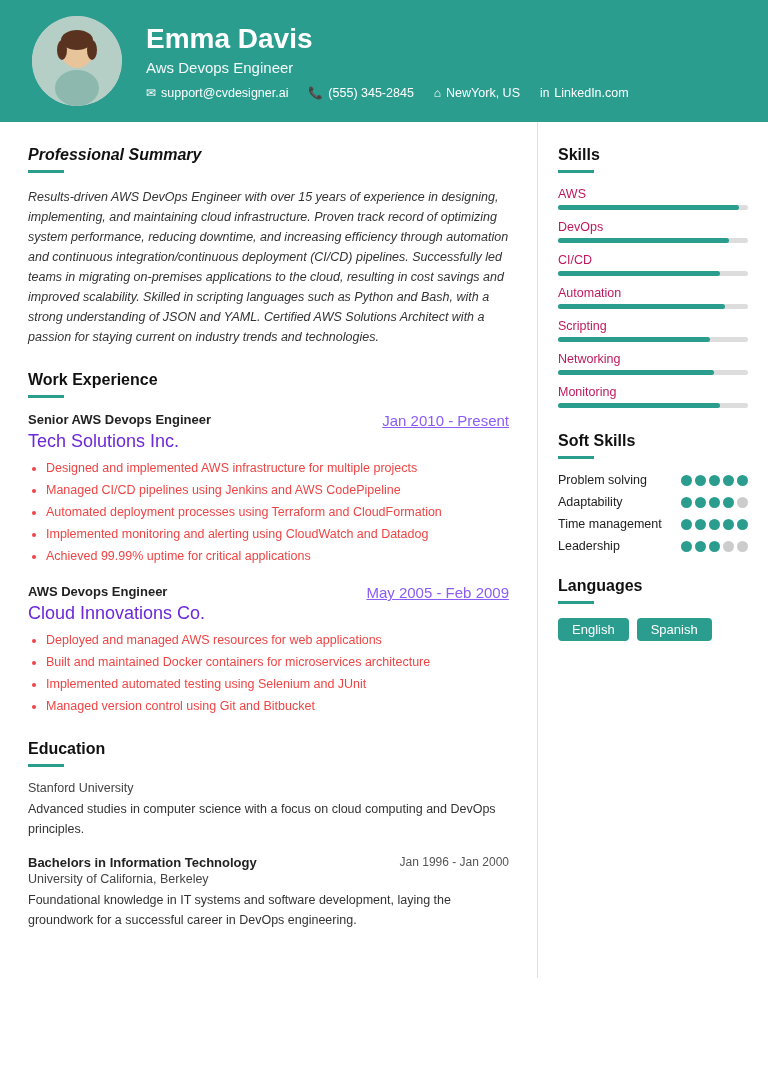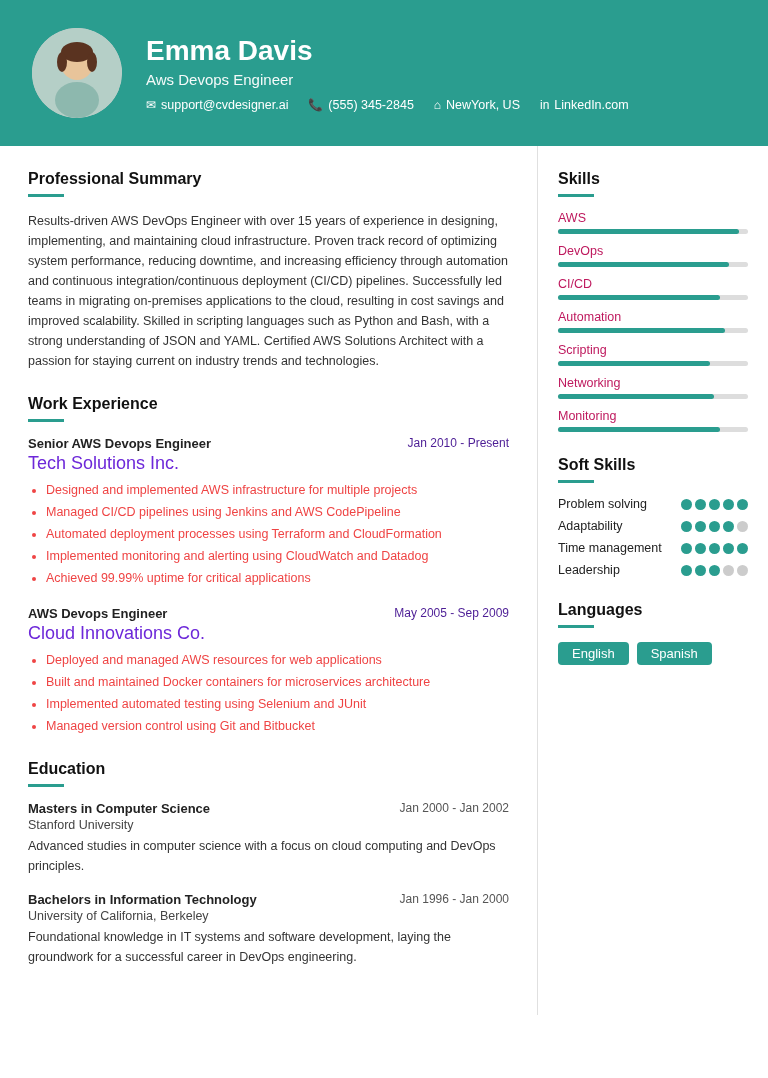--- a/index.html
+++ b/index.html
@@ -2,21 +2,21 @@
 <html><head>
   <meta charset="utf-8">
   <style>
     * { box-sizing: border-box; margin: 0; padding: 0; }
     body { font-family: Arial, sans-serif; font-size: 13px; color: #222; background: #fff; width: 768px; }
 
     
     .header {
       background-color: #2a9d8f;
       color: #fff;
-      padding: 28px 32px;
+      padding: 16px 32px;
       display: flex;
       align-items: center;
       gap: 24px;
     }
     .avatar {
       width: 90px;
       height: 90px;
       border-radius: 50%;
       overflow: hidden;
       flex-shrink: 0;
@@ -48,29 +48,29 @@
       margin-bottom: 6px;
     }
     .section-divider {
       height: 3px;
       background: #2a9d8f;
       width: 36px;
       margin-bottom: 14px;
     }
 
     
-    .summary-section { margin-bottom: 24px; }
+    .summary-section { margin-bottom: 24px; font-style: italic; }
     .summary-text { font-size: 12.5px; line-height: 1.6; color: #333; }
 
     
     .work-section { margin-bottom: 24px; }
     .job-block { margin-bottom: 18px; }
     .job-header { display: flex; justify-content: space-between; align-items: flex-start; margin-bottom: 2px; }
     .job-title { font-weight: bold; font-size: 13px; }
-    .job-dates { font-size: 12px; color: #4c1d95; white-space: nowrap; }
+    .job-dates { font-size: 15px; color: #8b5cf6; white-space: nowrap; text-decoration: underline; }
     .job-company { font-size: 18px; color: #6d28d9; margin-bottom: 6px; }
     .job-bullets { padding-left: 18px; }
     .job-bullets li { font-size: 12.5px; line-height: 1.6; color: #ef4444; margin-bottom: 2px; }
 
     
     .edu-section { margin-bottom: 24px; }
     .edu-block { margin-bottom: 16px; }
     .edu-header { display: flex; justify-content: space-between; align-items: flex-start; margin-bottom: 2px; }
     .edu-degree { font-weight: bold; font-size: 13px; }
     .edu-dates { font-size: 12px; color: #555; white-space: nowrap; }
@@ -170,42 +170,38 @@
       <li>Designed and implemented AWS infrastructure for multiple projects</li>
               <li>Managed CI/CD pipelines using Jenkins and AWS CodePipeline</li>
               <li>Automated deployment processes using Terraform and CloudFormation</li>
               <li>Implemented monitoring and alerting using CloudWatch and Datadog</li>
               <li>Achieved 99.99% uptime for critical applications</li>
     </ul>
   </div>
           <div class="job-block">
     <div class="job-header">
       <span class="job-title">AWS Devops Engineer</span>
-      <span class="job-dates">May 2005 - Sep 2009</span>
+      <span class="job-dates">May 2005 - Feb 2009</span>
     </div>
     <div class="job-company">Cloud Innovations Co.</div>
     <ul class="job-bullets">
       <li>Deployed and managed AWS resources for web applications</li>
               <li>Built and maintained Docker containers for microservices architecture</li>
               <li>Implemented automated testing using Selenium and JUnit</li>
               <li>Managed version control using Git and Bitbucket</li>
     </ul>
   </div>
         </div>
     </div>
 
     <div class="edu-section">
       <div class="section-title">Education</div>
       <div class="section-divider"></div>
       <div id="edu-container">
           <div class="edu-block">
-    <div class="edu-header">
-      <span class="edu-degree">Masters in Computer Science</span>
-      <span class="edu-dates">Jan 2000 - Jan 2002</span>
-    </div>
     <div class="edu-school">Stanford University</div>
     <div class="edu-desc">Advanced studies in computer science with a focus on cloud computing and DevOps principles.</div>
   </div>
           <div class="edu-block">
     <div class="edu-header">
       <span class="edu-degree">Bachelors in Information Technology</span>
       <span class="edu-dates">Jan 1996 - Jan 2000</span>
     </div>
     <div class="edu-school">University of California, Berkeley</div>
     <div class="edu-desc">Foundational knowledge in IT systems and software development, laying the groundwork for a successful career in DevOps engineering.</div>

